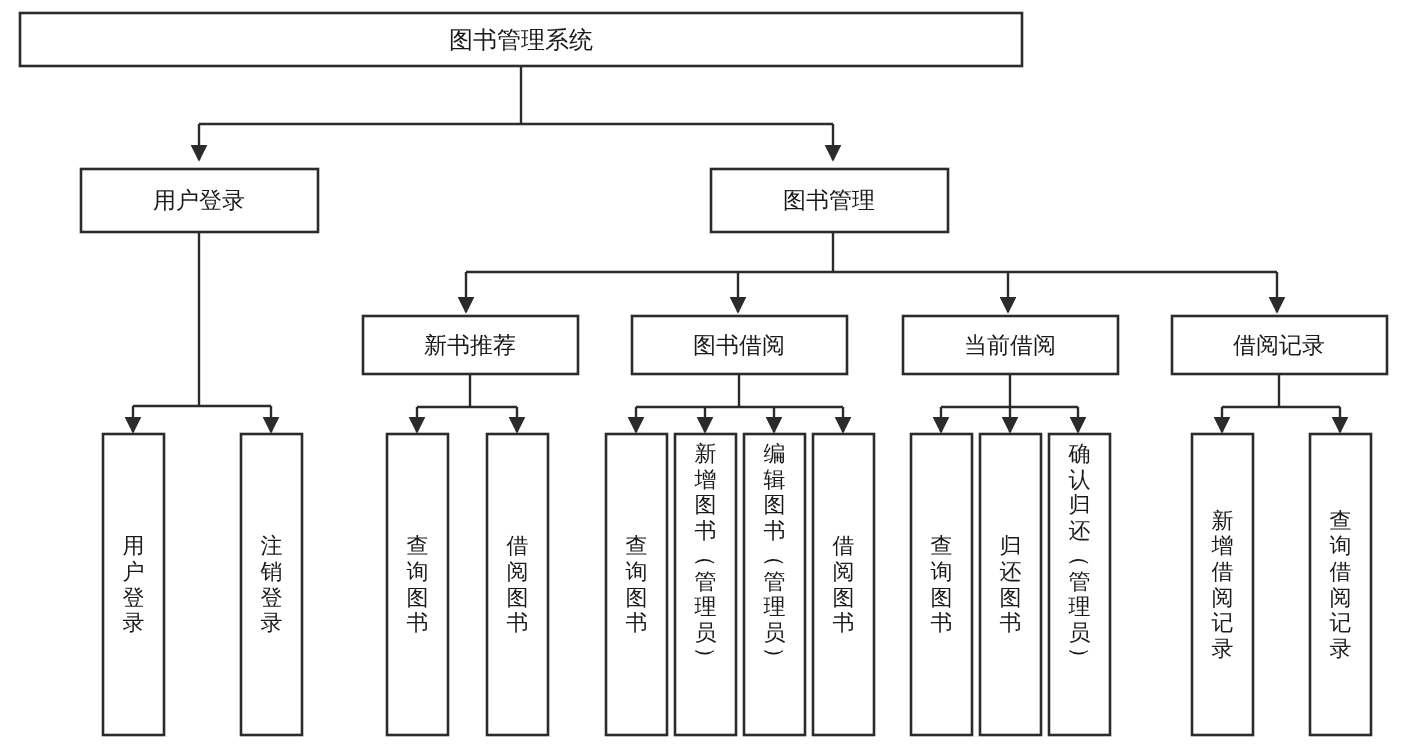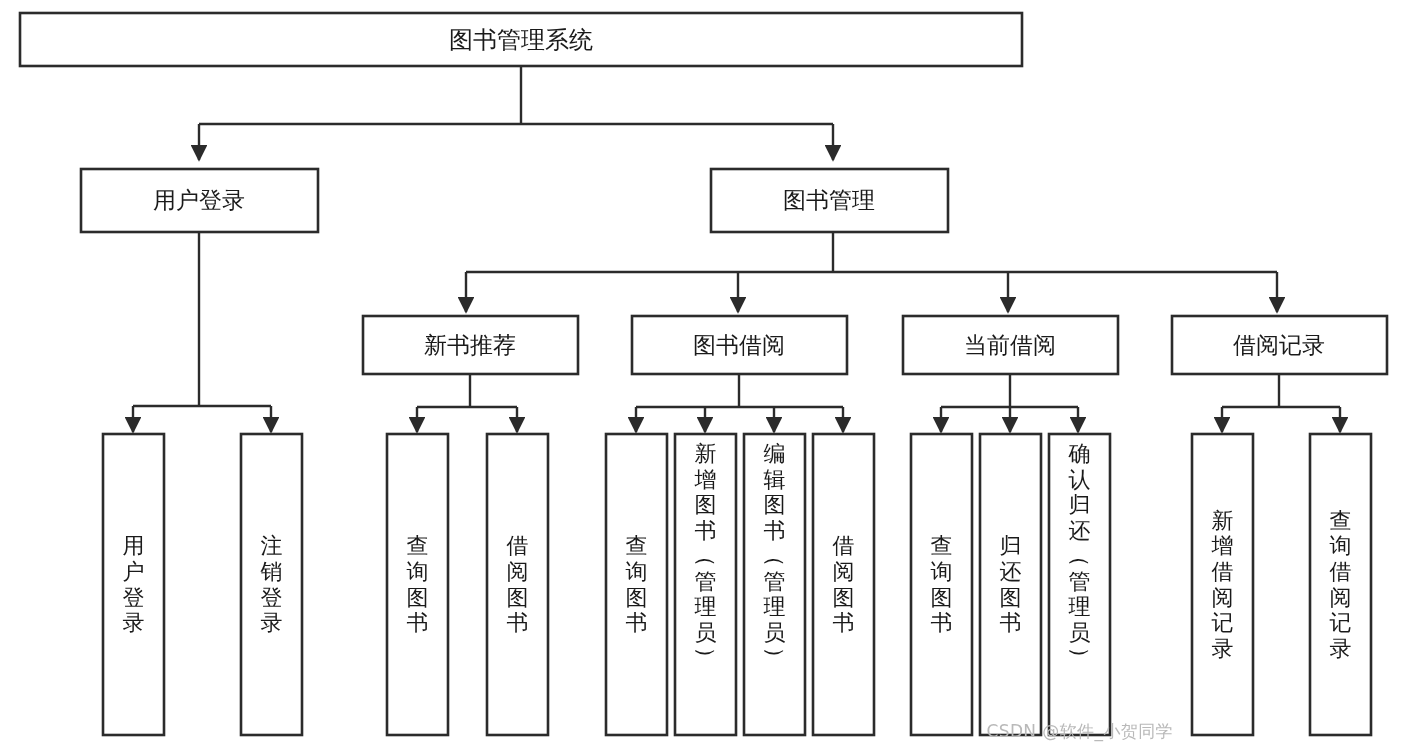--- a/index.html
+++ b/index.html
@@ -288,15 +288,14 @@
     </div>
   <div class="vlabel" style="left:1310px; top:434px; width:61px; height:301px;">
       <span>查</span>
       <span>询</span>
       <span>借</span>
       <span>阅</span>
       <span>记</span>
       <span>录</span>
     </div>
 
-  <div class="watermark">CSDN @软件_小贺同学</div>
 
 </div>
 
 </body></html>

